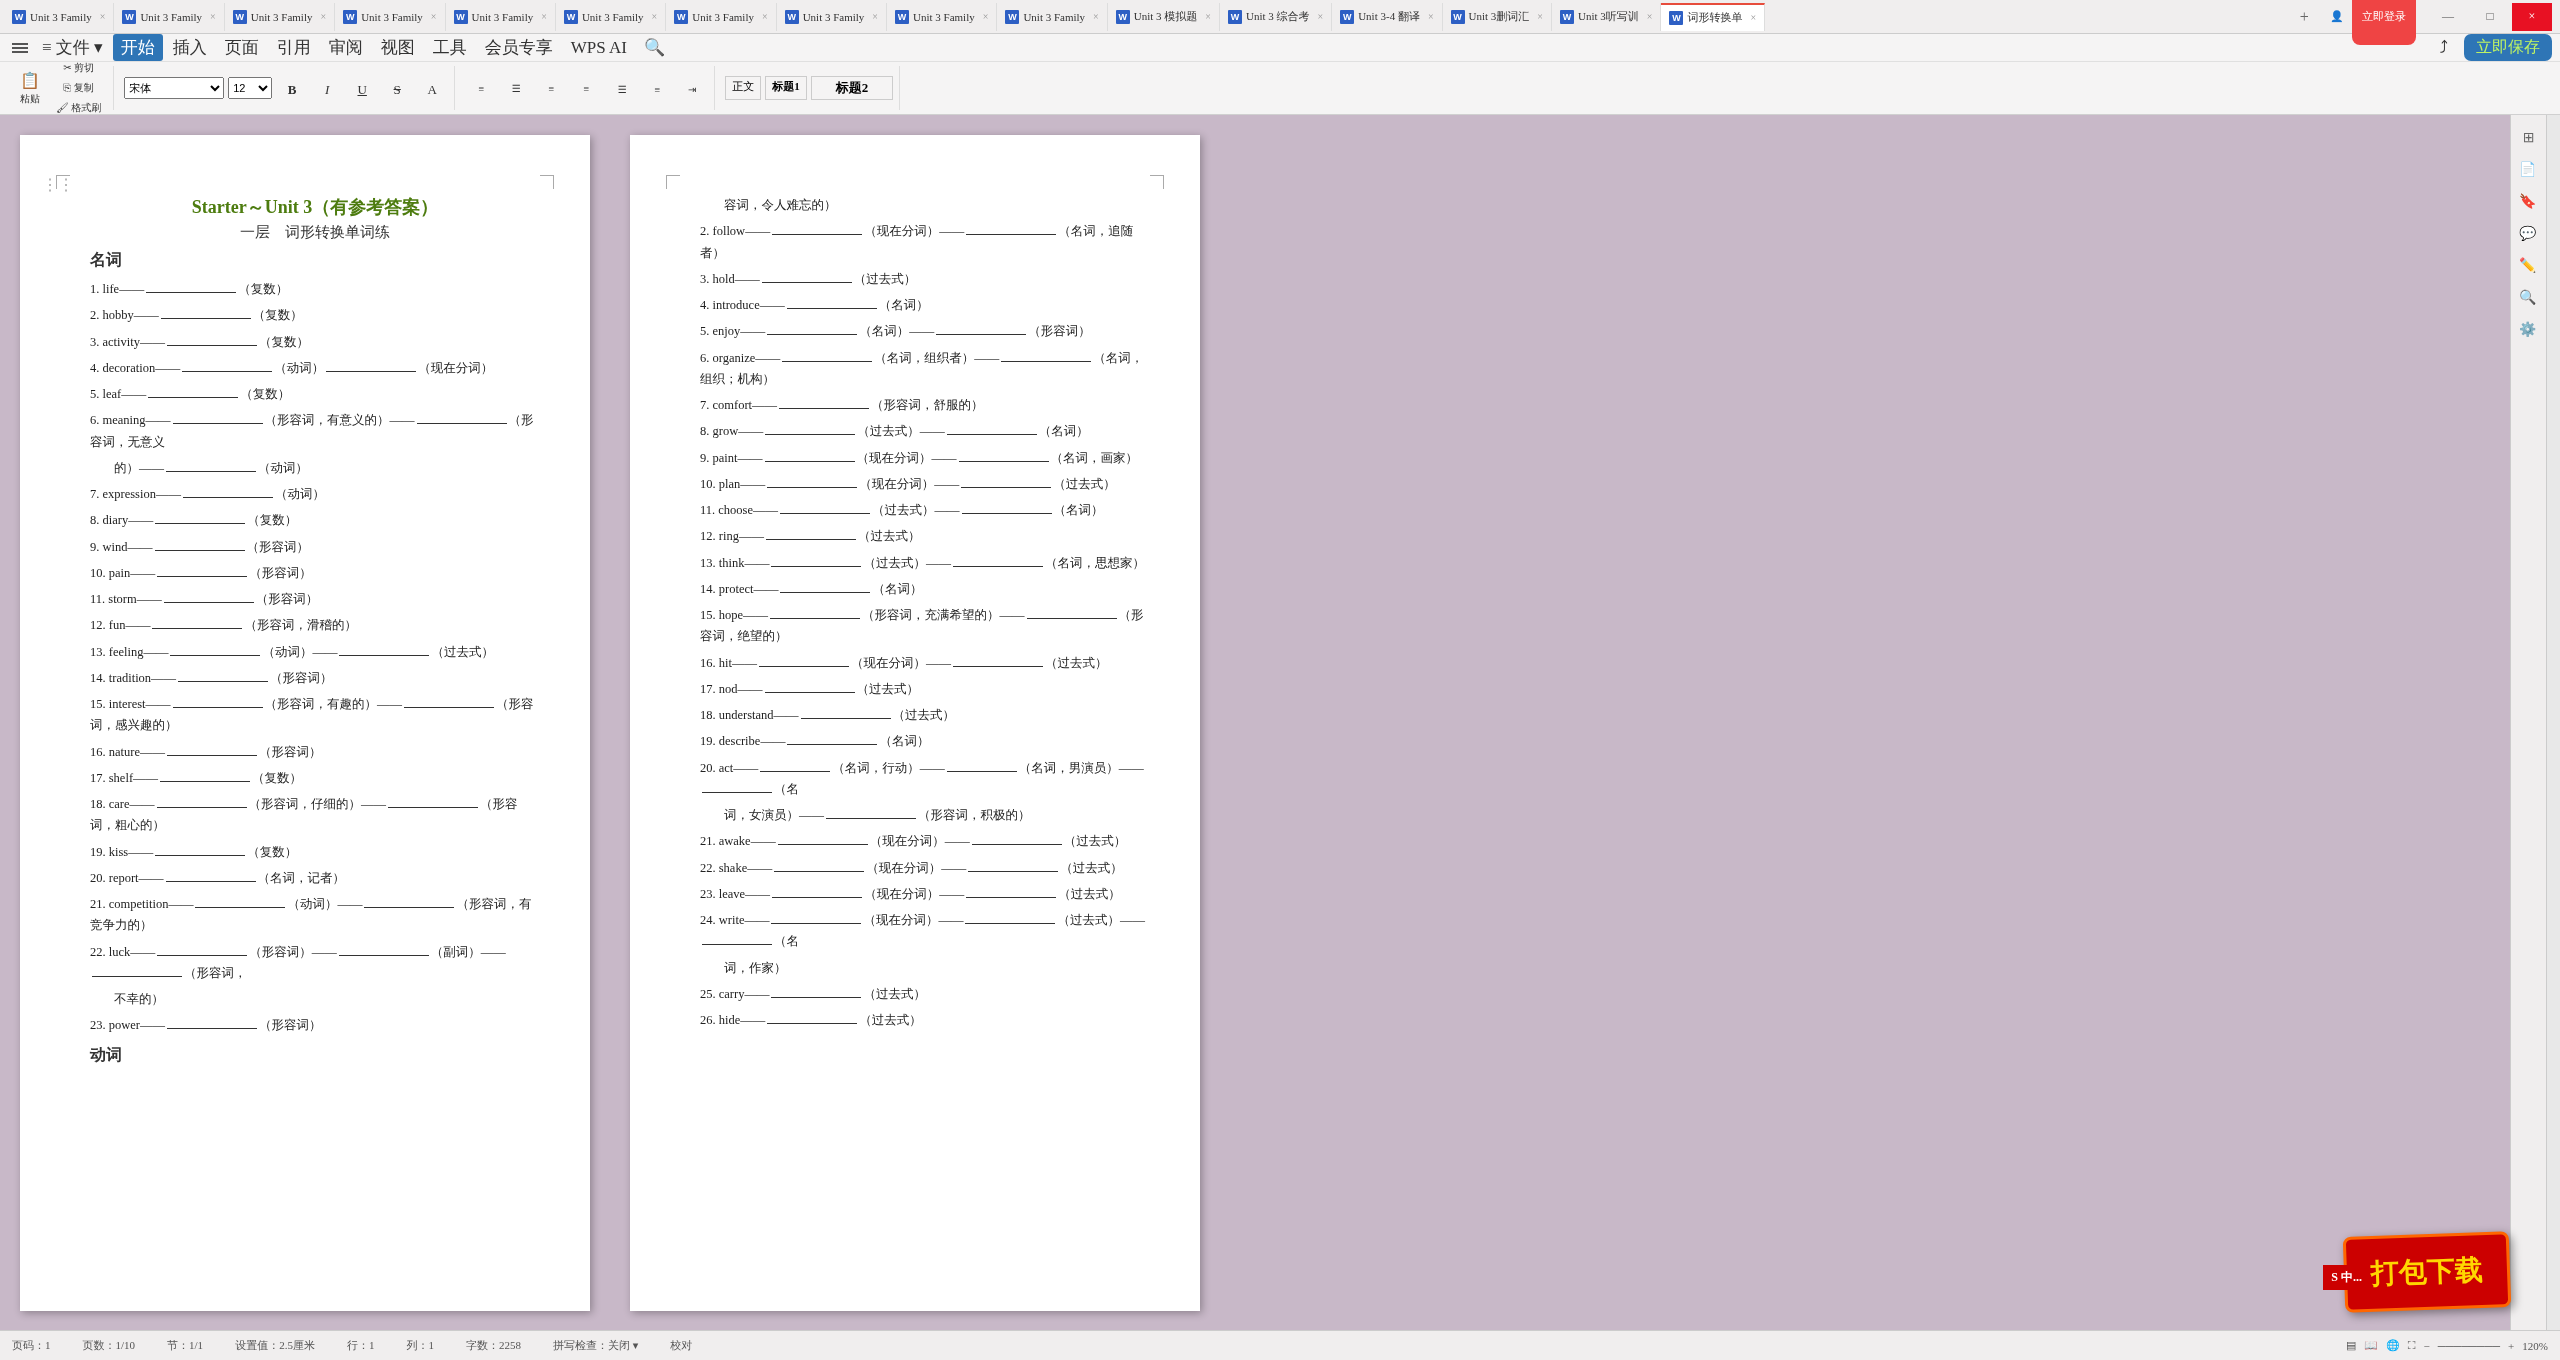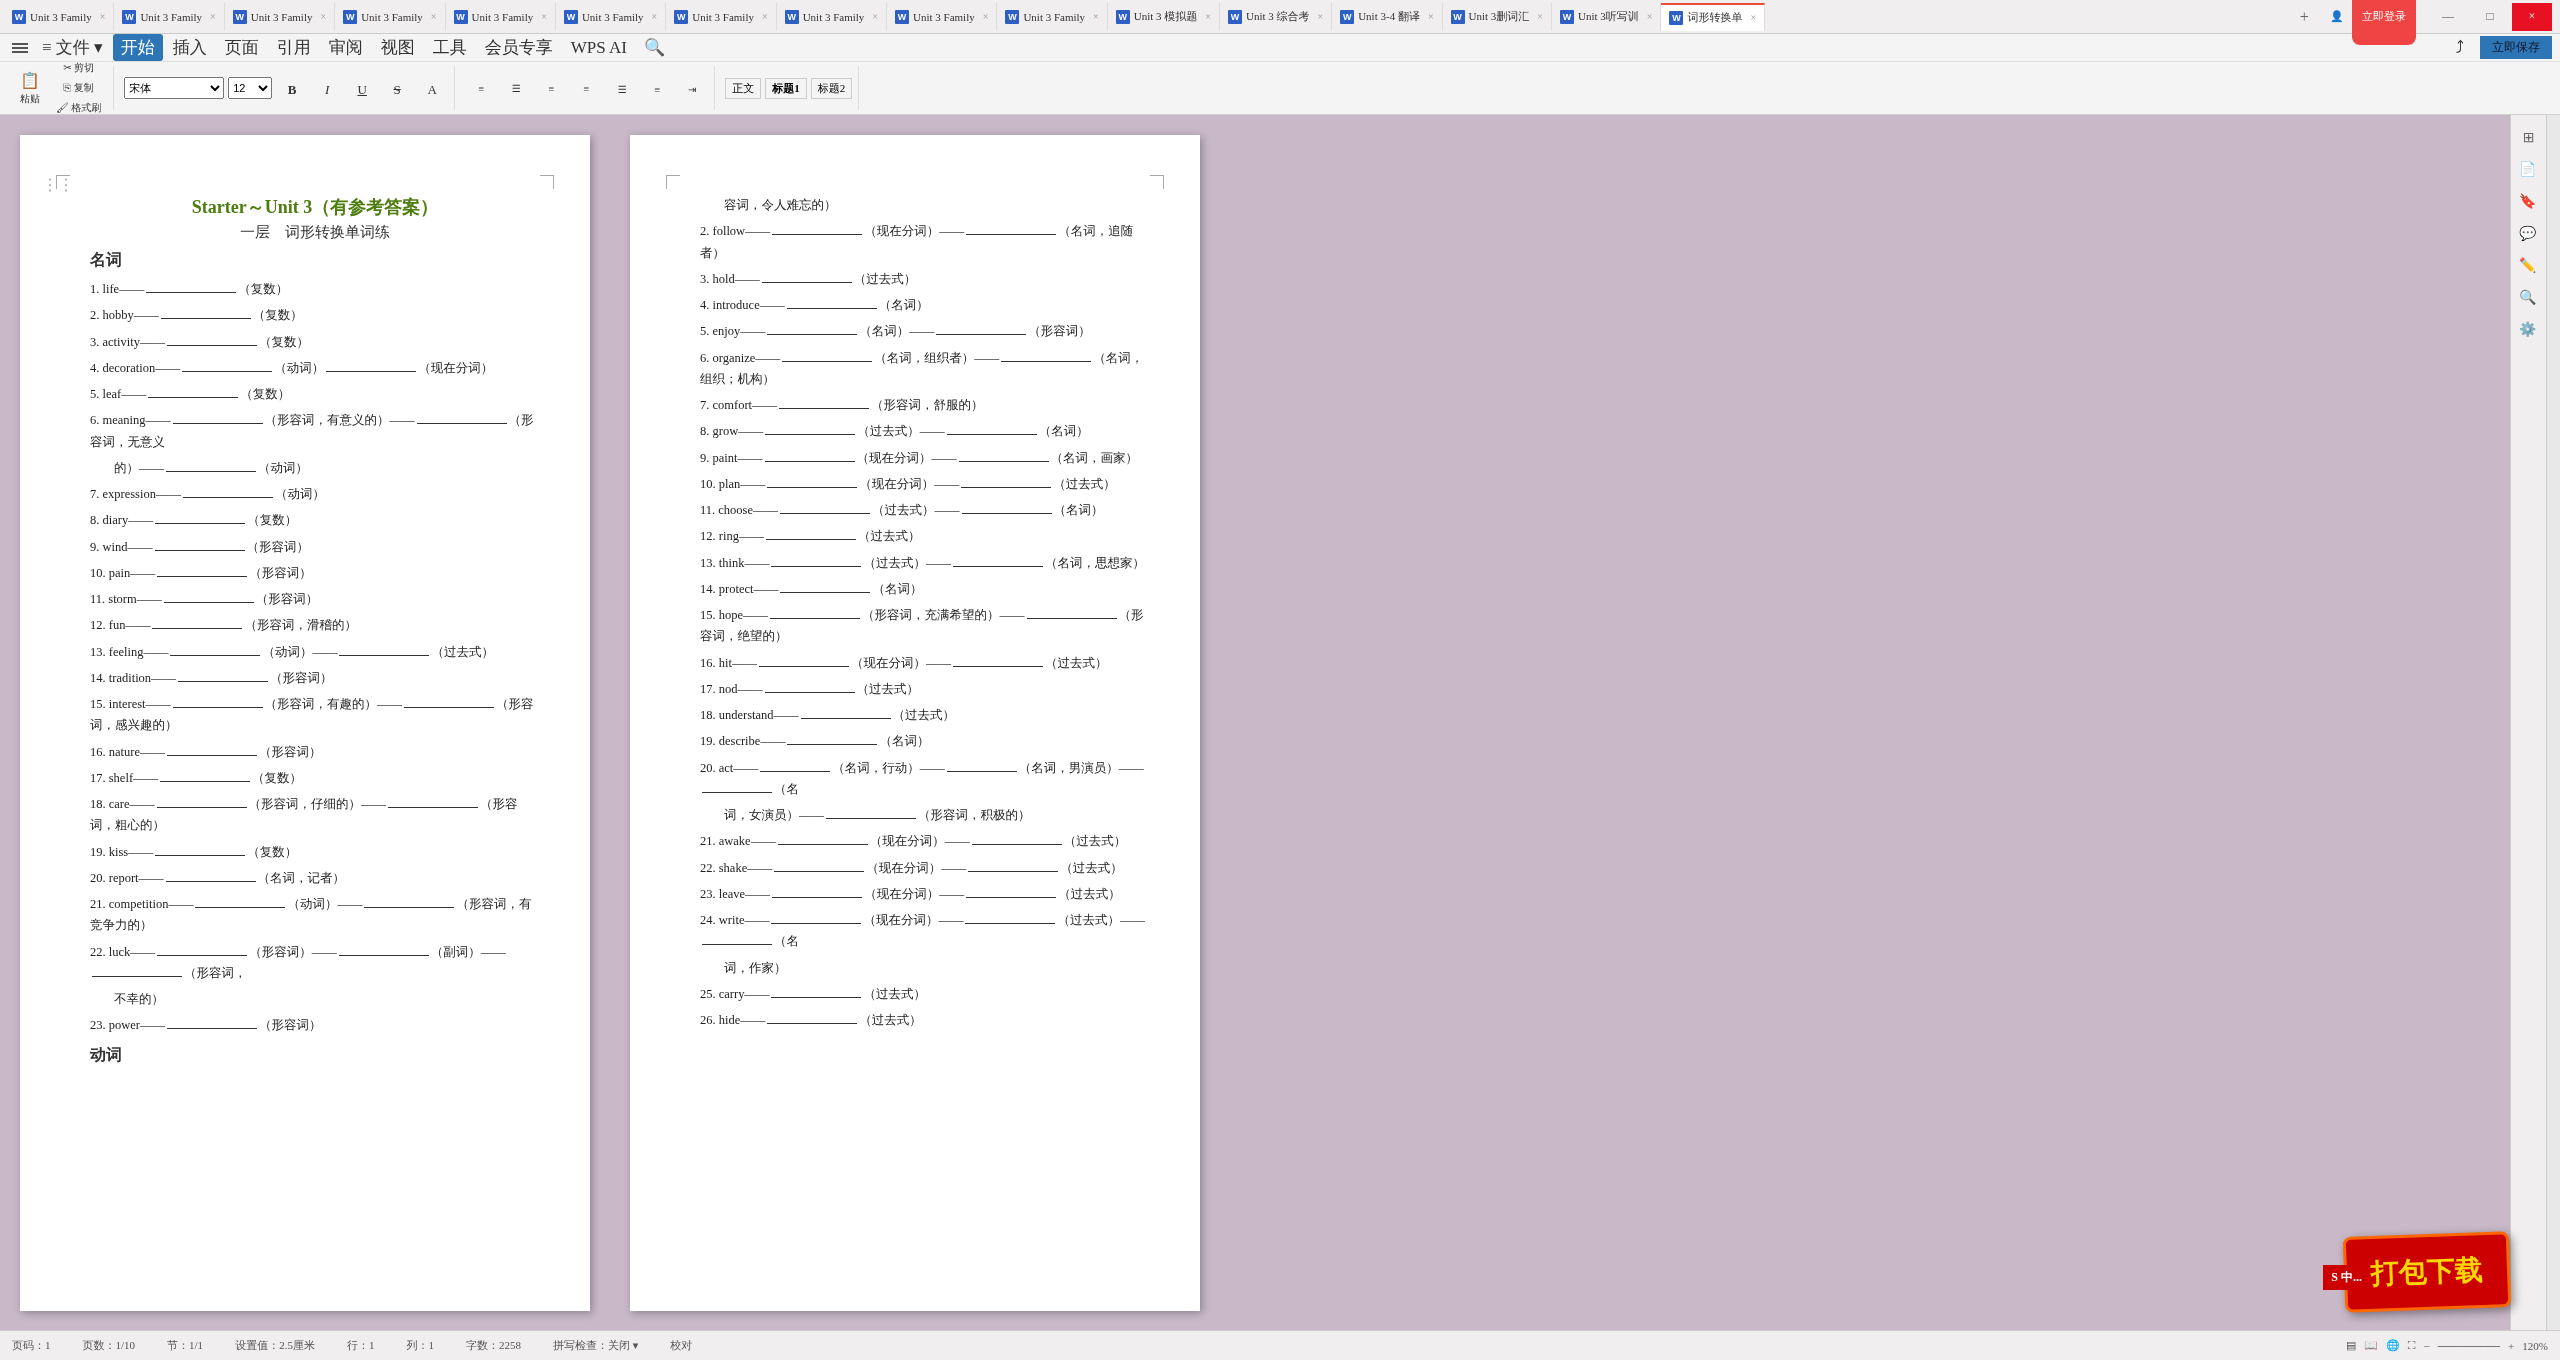--- a/index.html
+++ b/index.html
@@ -443,21 +443,21 @@
     <div class="menu-item">页面</div>
     <div class="menu-item">引用</div>
     <div class="menu-item">审阅</div>
     <div class="menu-item">视图</div>
     <div class="menu-item">工具</div>
     <div class="menu-item">会员专享</div>
     <div class="menu-item">WPS AI</div>
     <div class="menu-item">🔍</div>
     <div style="margin-left:auto; display:flex; align-items:center; gap:8px;">
       <div class="menu-item">⤴</div>
-      <div class="menu-item" style="background:#2e75b6;color:#0f172a;border-radius:0;padding:3px 12px;font-size:12px;">立即保存</div>
+      <div class="menu-item" style="background:#2e75b6;color:#bef264;border-radius:7px;padding:3px 12px;font-size:16px;">立即保存</div>
     </div>
   </div>
   <div class="ribbon">
     <div class="ribbon-group">
       <div class="ribbon-btn">
         <span class="ribbon-icon">📋</span>
         <span>粘贴</span>
       </div>
       <div style="display:flex;flex-direction:column;gap:2px;">
         <div class="ribbon-btn">
@@ -498,21 +498,21 @@
       <div style="display:flex;gap:3px;margin-top:3px;">
         <div class="ribbon-btn">☰</div>
         <div class="ribbon-btn">≡</div>
         <div class="ribbon-btn">⇥</div>
       </div>
     </div>
     <div class="ribbon-group">
       <div style="display:flex;gap:4px;">
         <div style="padding:2px 6px;border:1px solid #ccc;font-size:11px;cursor:pointer;">正文</div>
         <div style="padding:2px 6px;border:1px solid #ccc;font-size:11px;cursor:pointer;font-weight:bold;">标题1</div>
-        <div style="padding:2px 6px;border:1px solid #ccc;font-size:11px;cursor:pointer;">标题2</div>
+        <div style="padding:2px 24px;border:1px solid #ccc;font-size:13px;cursor:pointer;font-weight:bold;">标题2</div>
       </div>
     </div>
   </div>
 </div>
 
 <div class="main-area">
   <div class="pages-container">
 
     <div class="doc-page">
       <div class="page-handles">⋮⋮</div>

